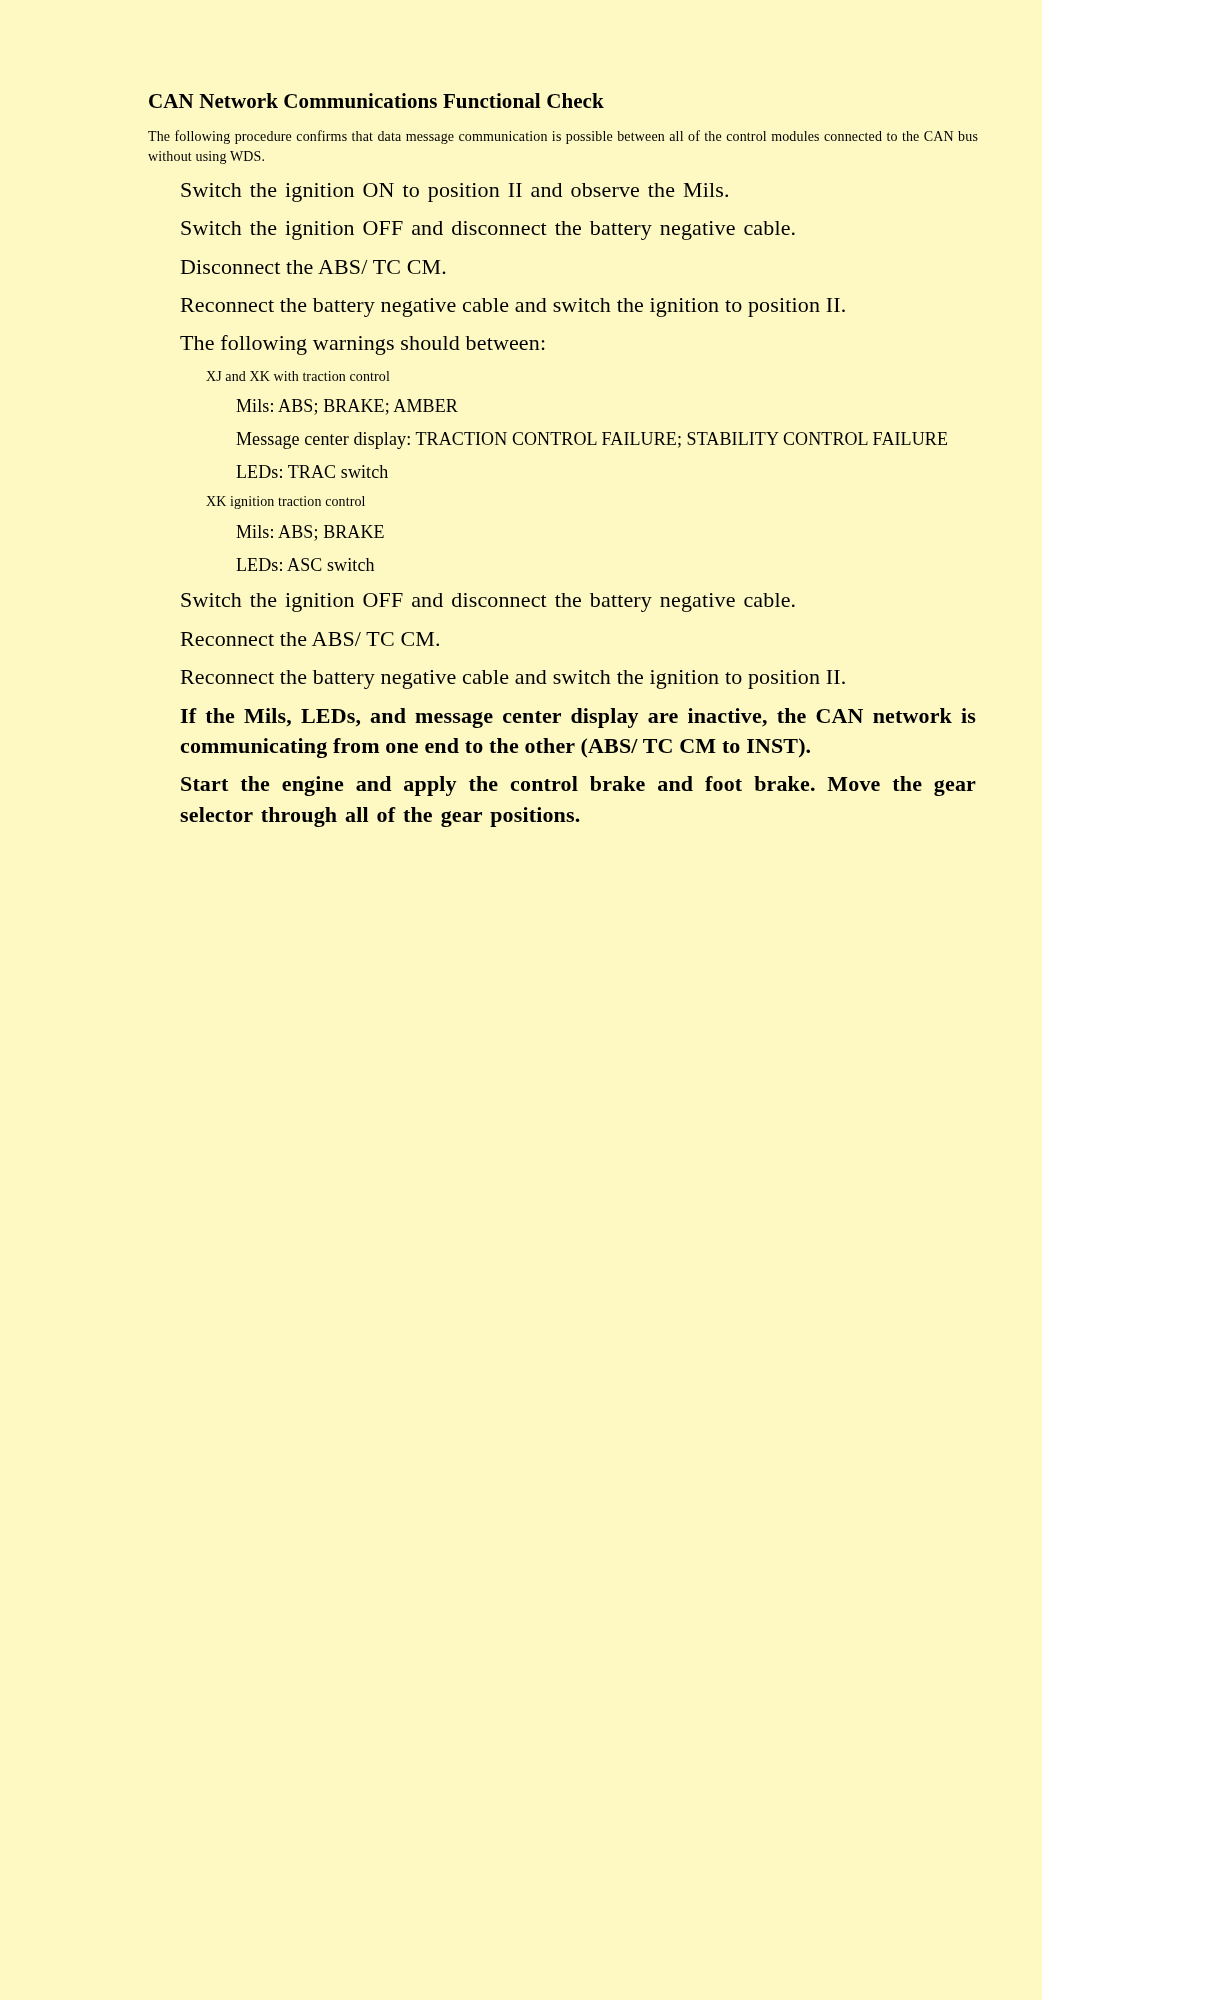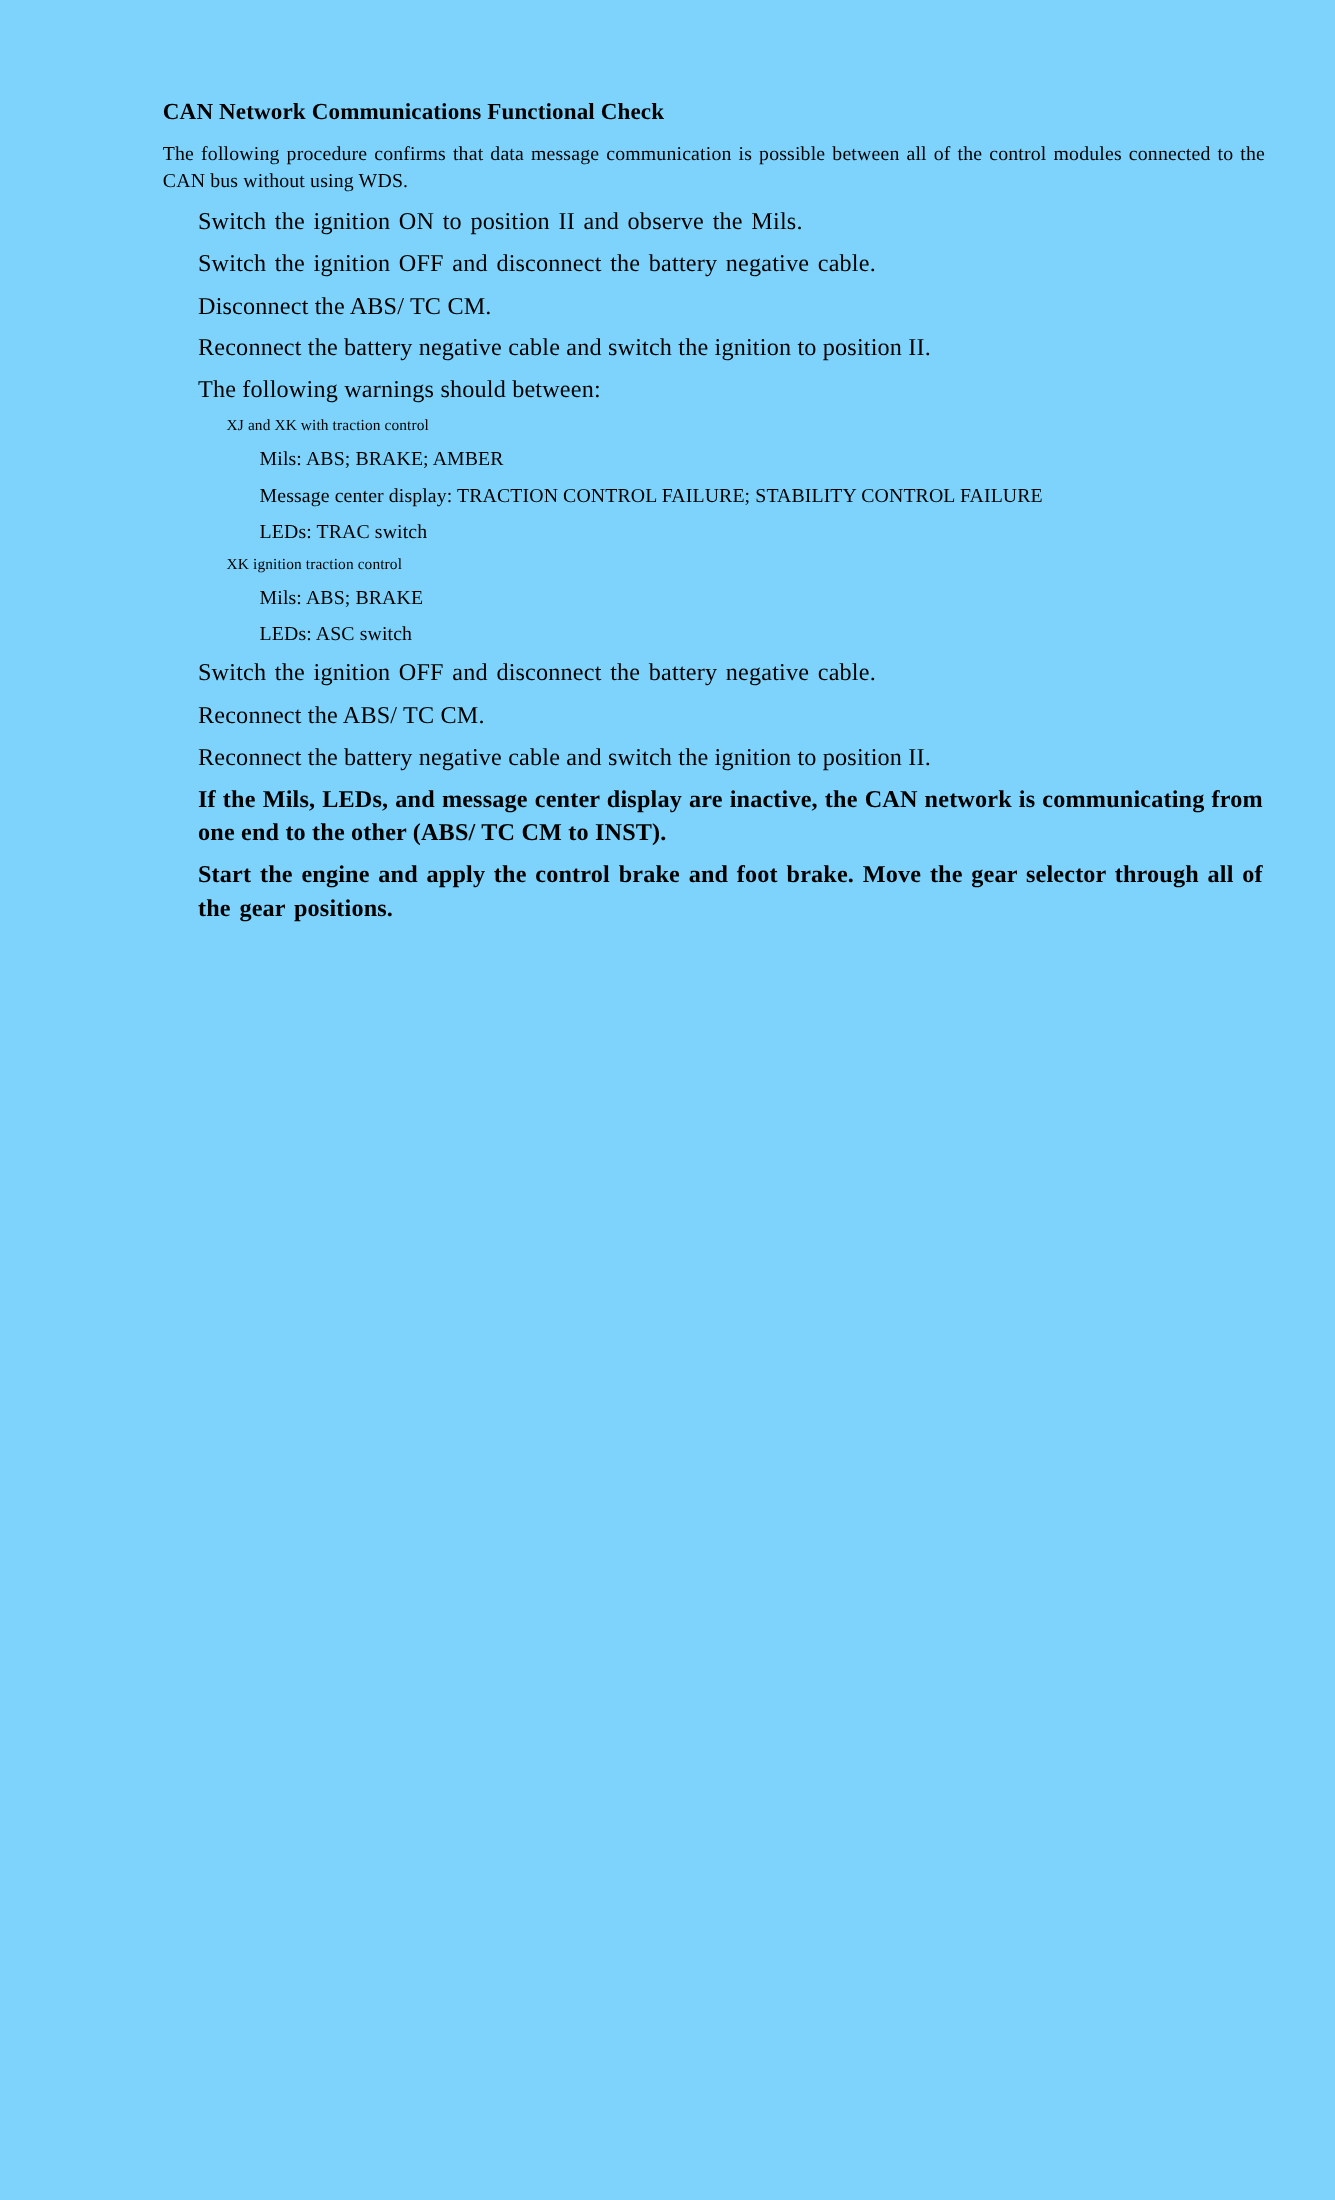--- a/index.html
+++ b/index.html
@@ -7,36 +7,36 @@
     padding: 0;
     background: #ffffff;
   }
   body {
     width: 1214px;
     min-height: 2000px;
     font-family: "Liberation Serif", serif;
     color: #000000;
   }
   .page {
-    width: 1214px;
+    width: 1042px;
     min-height: 2000px;
     box-sizing: border-box;
     padding: 88px 64px 0 148px;
-    background: #7dd3fc;
+    background: #fef9c3;
   }
   .doc-title {
     font-family: "Liberation Serif", serif;
     font-weight: bold;
     font-size: 21px;
     line-height: 1.25;
     margin: 0 0 13px 0;
     letter-spacing: 0.1px;
   }
   .intro {
-    font-size: 18px;
+    font-size: 14px;
     line-height: 1.38;
     text-align: justify;
     margin: 0 0 9px 0;
     letter-spacing: 0.15px;
   }
   .step {
     font-size: 22px;
     line-height: 1.38;
     margin: 0 0 8px 0;
     padding-left: 32px;

